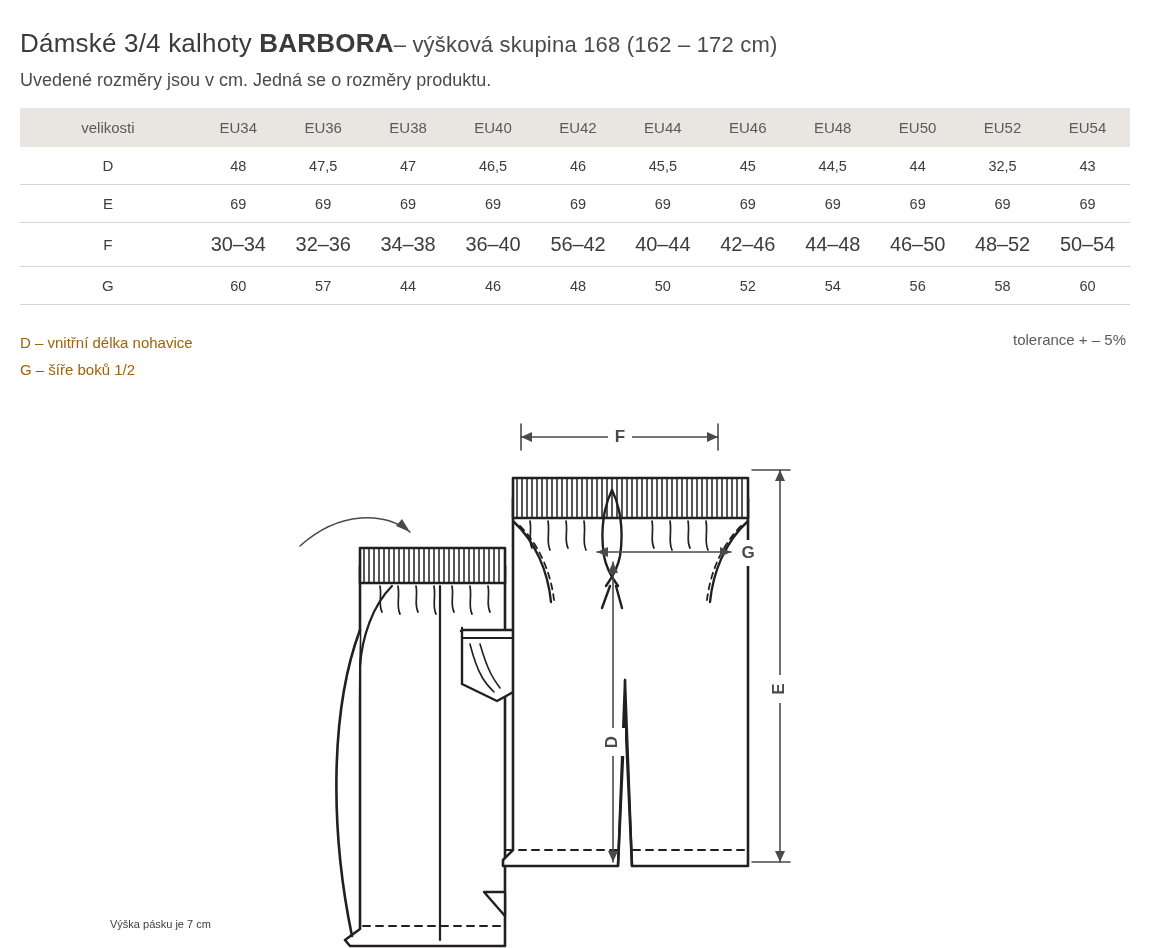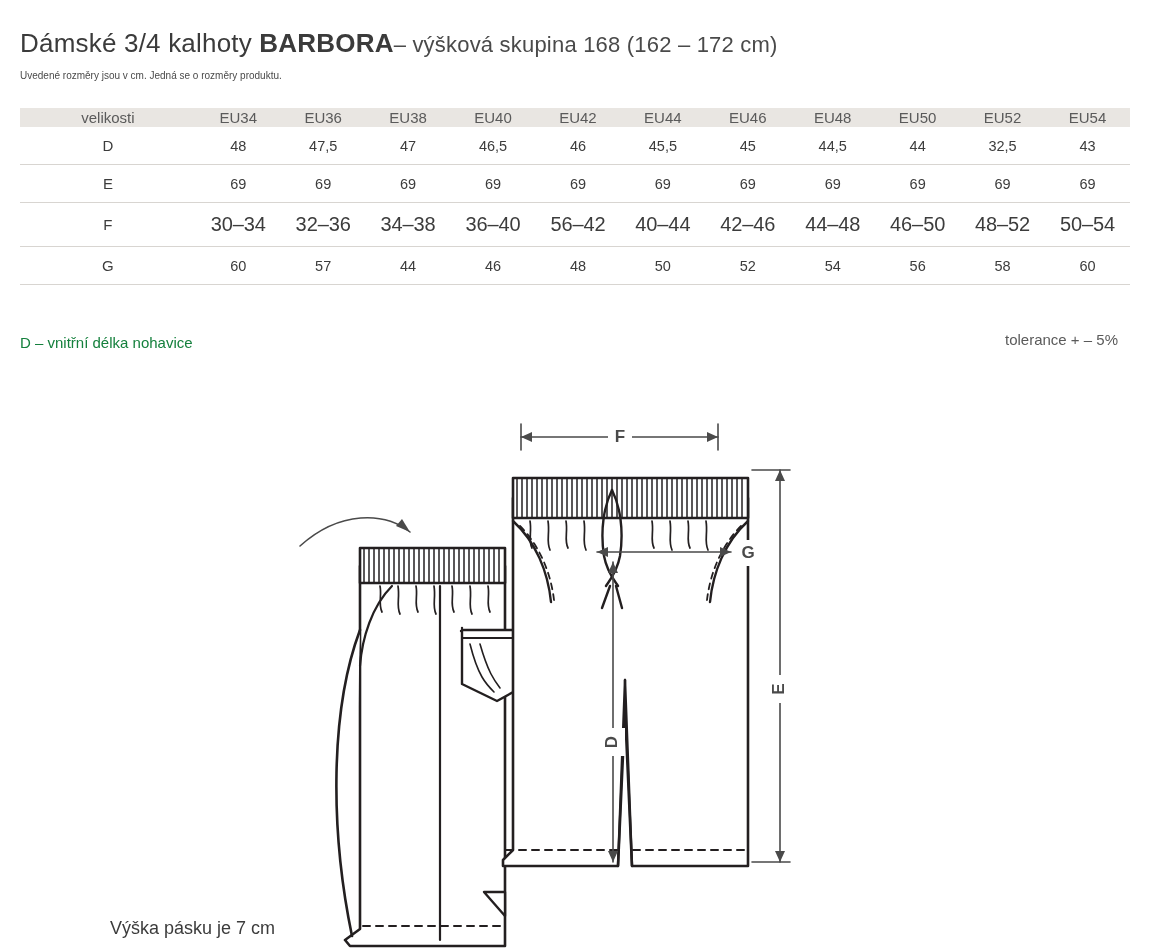--- a/index.html
+++ b/index.html
@@ -36,41 +36,41 @@
   }
   .title .tail {
     font-weight: 400;
     font-size: 22px;
     color: #4a4a4a;
   }
   .subtitle {
     position: absolute;
     left: 20px;
     top: 70px;
-    font-size: 10px;
+    font-size: 18px;
     color: #4a4a4a;
   }
   
   .table-wrap {
     position: absolute;
     left: 20px;
     top: 108px;
     width: 1110px;
   }
   table.sizes {
     border-collapse: collapse;
     width: 1110px;
     font-size: 14.5px;
     color: #3c3c3c;
   }
   table.sizes thead th {
     background: #e9e6e2;
     font-weight: 400;
     color: #5a5a5a;
-    padding: 1px 0;
+    padding: 11px 0;
     text-align: center;
     font-size: 15px;
   }
   table.sizes thead th.rowhead {
     text-align: center;
     width: 118px;
   }
   table.sizes tbody td {
     padding: 10px 0;
     text-align: center;
@@ -86,42 +86,42 @@
   table.sizes col.c-label { width: 118px; }
   table.sizes col.c-val { width: 57px; }
   .cell-wide { font-size: 20px; letter-spacing: -0.1px; }
   
   .legend {
     position: absolute;
     left: 20px;
     top: 330px;
     font-size: 15px;
     line-height: 26.5px;
-    color: #15803d;
+    color: #a16207;
   }
   .tolerance {
     position: absolute;
-    right: 32px;
+    right: 24px;
     top: 331px;
     font-size: 15px;
     color: #5a5a5a;
   }
   
   .drawing {
     position: absolute;
     left: 0;
     top: 380px;
     width: 1150px;
     height: 568px;
   }
   .note {
     position: absolute;
     left: 110px;
     top: 538px;
-    font-size: 18px;
+    font-size: 11px;
     color: #3c3c3c;
     white-space: nowrap;
   }
   svg { display: block; }
   .dimletter {
     font-family: "Liberation Sans", sans-serif;
     font-size: 17px;
     font-weight: 700;
     fill: #4a4a4a;
   }
@@ -224,20 +224,21 @@
           <td>56</td>
           <td>58</td>
           <td>60</td>
         </tr>
       </tbody>
     </table>
   </div>
 
   <div class="legend">
     <div>D – vnitřní délka nohavice</div>
+    <div>G – šíře boků 1/2</div>
   </div>
   <div class="tolerance">tolerance + – 5%</div>
 
   <div class="drawing">
     <svg width="1150" height="568" viewBox="0 0 1150 568">
       <g fill="none" stroke="#231f20" stroke-width="2.4" stroke-linejoin="round" stroke-linecap="round">
 
         <g>
 
           <path d="M360 186 L360 549 L345 560 L350 566 L505 566 L505 186 Z" fill="#ffffff" stroke="#231f20" stroke-width="2.6"></path>

